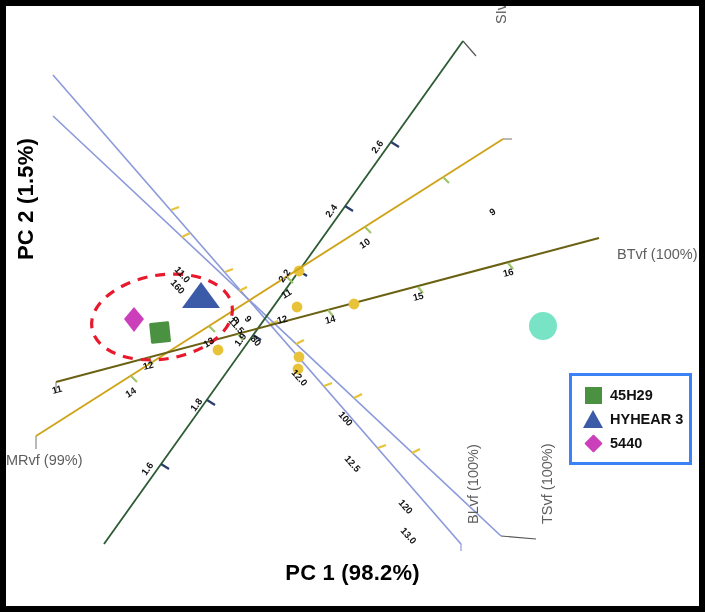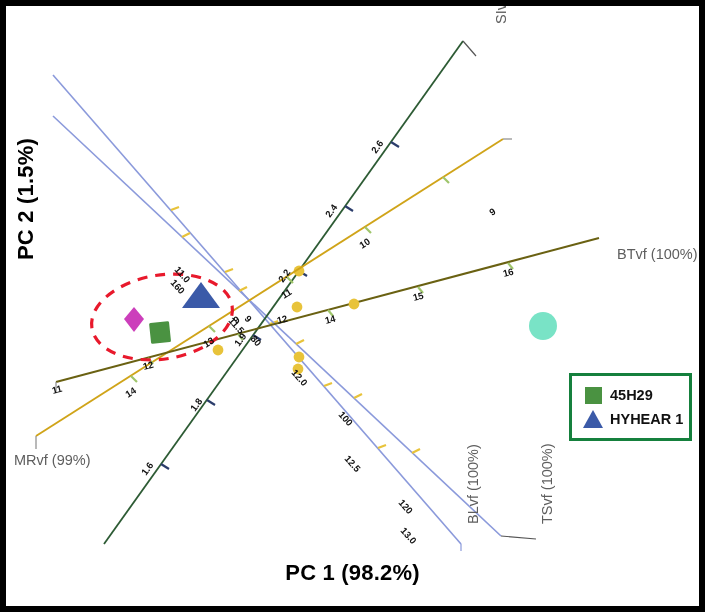--- a/index.html
+++ b/index.html
@@ -55,21 +55,21 @@
   }
   .vector-label.rot {
     transform-origin: left top;
     transform: rotate(-90deg);
   }
   #legend {
     position: absolute;
     left: 563px;
     top: 367px;
     width: 123px;
-    border: 3px solid #15803d;
+    border: 3px solid #3b82f6;
     background: #ffffff;
     padding: 7px 8px 7px 8px;
     box-sizing: border-box;
     text-align: center;
   }
   .legend-row {
     display: flex;
     align-items: center;
     height: 24px;
   }
@@ -240,21 +240,21 @@
       <text x="392" y="497" transform="rotate(48 392 497)">120</text>
       <text x="394" y="525" transform="rotate(48 394 525)">13.0</text>
     </g>
 
   </svg>
 
   <div class="vector-label rot" id="lbl-sivf" style="left:487px; top:18px;">SIvf (100%)</div>
 
   <div class="vector-label" id="lbl-btvf" style="left:605px; top:240px;margin-left:6px;">BTvf (100%)</div>
 
-  <div class="vector-label" id="lbl-mrvf" style="left:8px; top:446px;">MRvf (99%)</div>
+  <div class="vector-label" id="lbl-mrvf" style="left:0; top:446px;">MRvf (99%)</div>
 
   <div class="vector-label rot" id="lbl-blvf" style="left:459px; top:518px;">BLvf (100%)</div>
 
   <div class="vector-label rot" id="lbl-tsvf" style="left:533px; top:518px;">TSvf (100%)</div>
 
   <div class="axis-title" id="pc1-title">PC 1 (98.2%)</div>
   <div class="axis-title" id="pc2-title">PC 2 (1.5%)</div>
 
   <div id="legend">
 
@@ -262,20 +262,26 @@
       <span class="legend-swatch">
         <span class="sw-square" id="sw0" style="background: rgb(74, 146, 65);"></span>
       </span>
       <span class="legend-text">45H29</span>
     </div>
 
     <div class="legend-row">
       <span class="legend-swatch">
         <span class="sw-triangle" id="sw1" style="border-bottom: 18px solid rgb(59, 90, 168);"></span>
       </span>
-      <span class="legend-text">HYHEAR 1</span>
+      <span class="legend-text">HYHEAR 3</span>
     </div>
 
 
+    <div class="legend-row">
+      <span class="legend-swatch">
+        <span class="sw-diamond" id="sw3" style="background: rgb(204, 63, 187);"></span>
+      </span>
+      <span class="legend-text">5440</span>
+    </div>
 
   </div>
 
 </div>
 
 </body></html>

